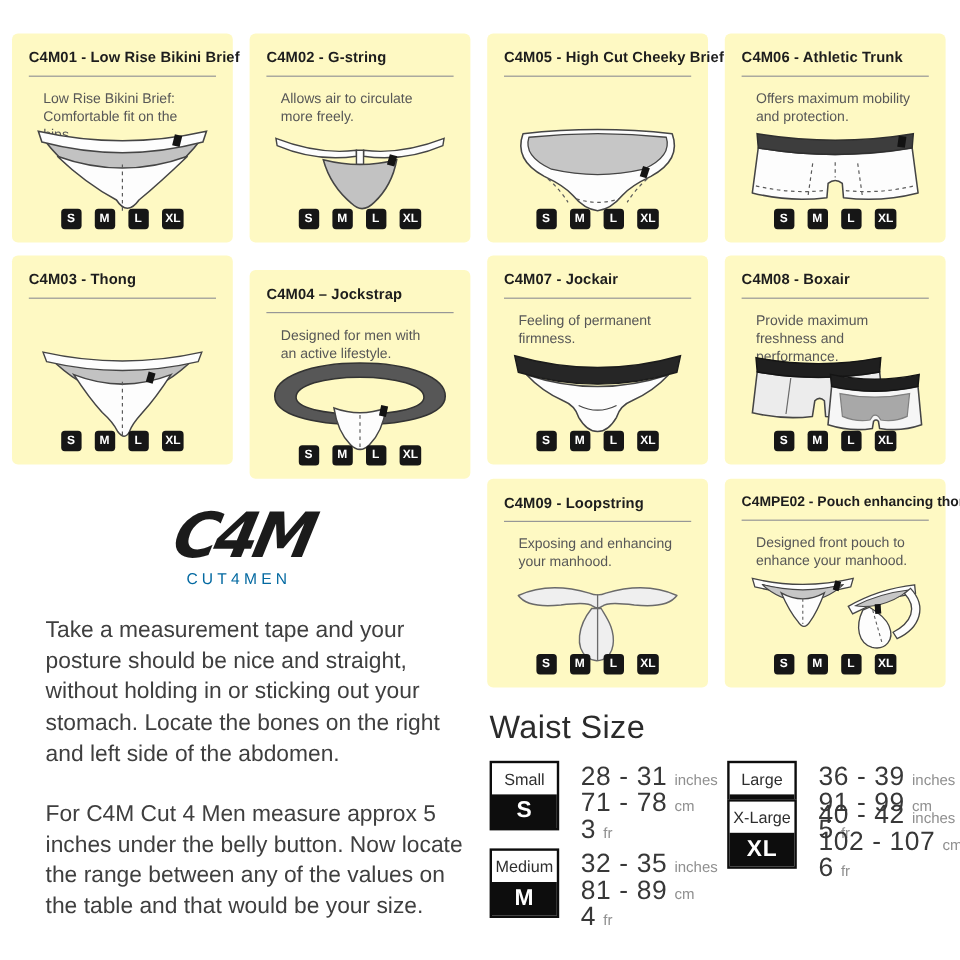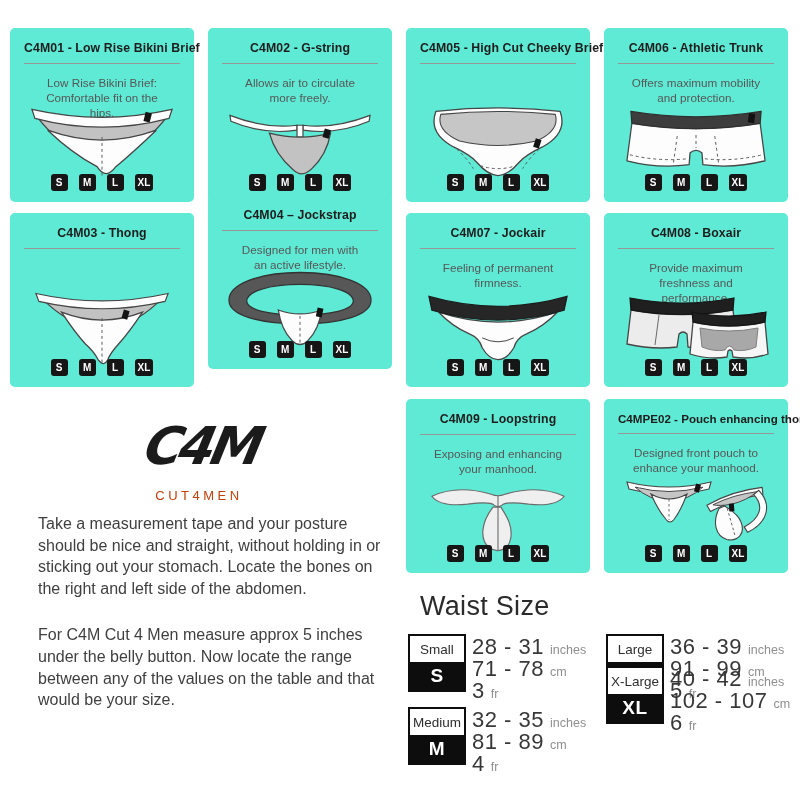--- a/index.html
+++ b/index.html
@@ -1,45 +1,45 @@
 <!DOCTYPE html>
 <html><head>
 <meta charset="utf-8">
 <style>
   html,body{margin:0;padding:0;background:#fff;}
   .page{position:relative;width:800px;height:800px;background:#ffffff;overflow:hidden;
         font-family:"Liberation Sans","DejaVu Sans",sans-serif;}
 
   
-  .card{position:absolute;width:184px;height:174px;background:#5eead4;border-radius:5px;
-        box-sizing:border-box;padding:13px 14px 0 14px;text-align:center;}
+  .card{position:absolute;width:184px;height:174px;background:#fef9c3;border-radius:5px;
+        box-sizing:border-box;padding:13px 14px 0 14px;}
   .r1c1{left:10px;top:28px}.r1c2{left:208px;top:28px}.r1c3{left:406px;top:28px}.r1c4{left:604px;top:28px}
-  .r2c1{left:10px;top:213px}.r2c2{left:208px;top:195px}.r2c3{left:406px;top:213px}.r2c4{left:604px;top:213px}
+  .r2c1{left:10px;top:213px}.r2c2{left:208px;top:225px}.r2c3{left:406px;top:213px}.r2c4{left:604px;top:213px}
   .r3c3{left:406px;top:399px}.r3c4{left:604px;top:399px}
   .card-title{margin:0;font-size:12.3px;font-weight:bold;color:#1d1d1d;letter-spacing:.1px;white-space:nowrap;}
   .card-title.tight{font-size:11.6px;letter-spacing:0;}
   .card-divider{height:1px;background:#979797;margin:8px 0 8px 0;}
   .card-desc{margin:12px;font-size:11.7px;line-height:1.28;color:#575757;min-height:30px;}
   .card-art{position:absolute;left:0;right:0;top:72px;height:86px;
             display:flex;align-items:center;justify-content:center;}
   .sizes{position:absolute;left:0;right:0;bottom:11px;display:flex;justify-content:center;gap:11px;}
   .badge{min-width:17px;height:17px;padding:0 3px;box-sizing:border-box;background:#161616;color:#fff;
          font-size:10px;font-weight:bold;display:flex;align-items:center;justify-content:center;border-radius:3px;}
 
   
   .brand-block{position:absolute;left:0;top:420px;width:398px;text-align:center;}
-  .brand-sub{font-size:13px;letter-spacing:3.5px;color:#c2410c;margin-top:14px;}
-  .instructions{position:absolute;left:38px;top:513px;width:350px;font-size:16px;
+  .brand-sub{font-size:13px;letter-spacing:3.5px;color:#0369a1;margin-top:1px;}
+  .instructions{position:absolute;left:38px;top:513px;width:350px;font-size:19px;
                 line-height:1.35;color:#3f3f3f;}
   .instructions p{margin:0 0 25px 0;}
 
   
-  .waist-title{position:absolute;left:420px;top:591px;margin:0;font-size:27px;font-weight:400;
+  .waist-title{position:absolute;left:408px;top:591px;margin:0;font-size:27px;font-weight:400;
                color:#2b2b2b;letter-spacing:.3px;}
-  .size-entry{position:absolute;display:flex;gap:6px;}
+  .size-entry{position:absolute;display:flex;gap:18px;}
   .pos-e0{left:408px;top:634px}.pos-e1{left:606px;top:634px}
   .pos-e2{left:408px;top:707px}.pos-e3{left:606px;top:666px}
   .size-box{width:58px;height:58px;border:2px solid #0d0d0d;box-sizing:border-box;background:#fff;
             display:flex;flex-direction:column;}
   .size-box-label{height:26px;display:flex;align-items:center;justify-content:center;
                   font-size:13.5px;color:#2e2e2e;}
   .size-box-letter{flex:1;background:#0d0d0d;color:#fff;font-weight:bold;font-size:19px;
                    display:flex;align-items:center;justify-content:center;letter-spacing:.5px;}
   .size-vals{display:flex;flex-direction:column;justify-content:flex-end;}
   .val-row{display:flex;align-items:baseline;gap:6px;height:22px;}

